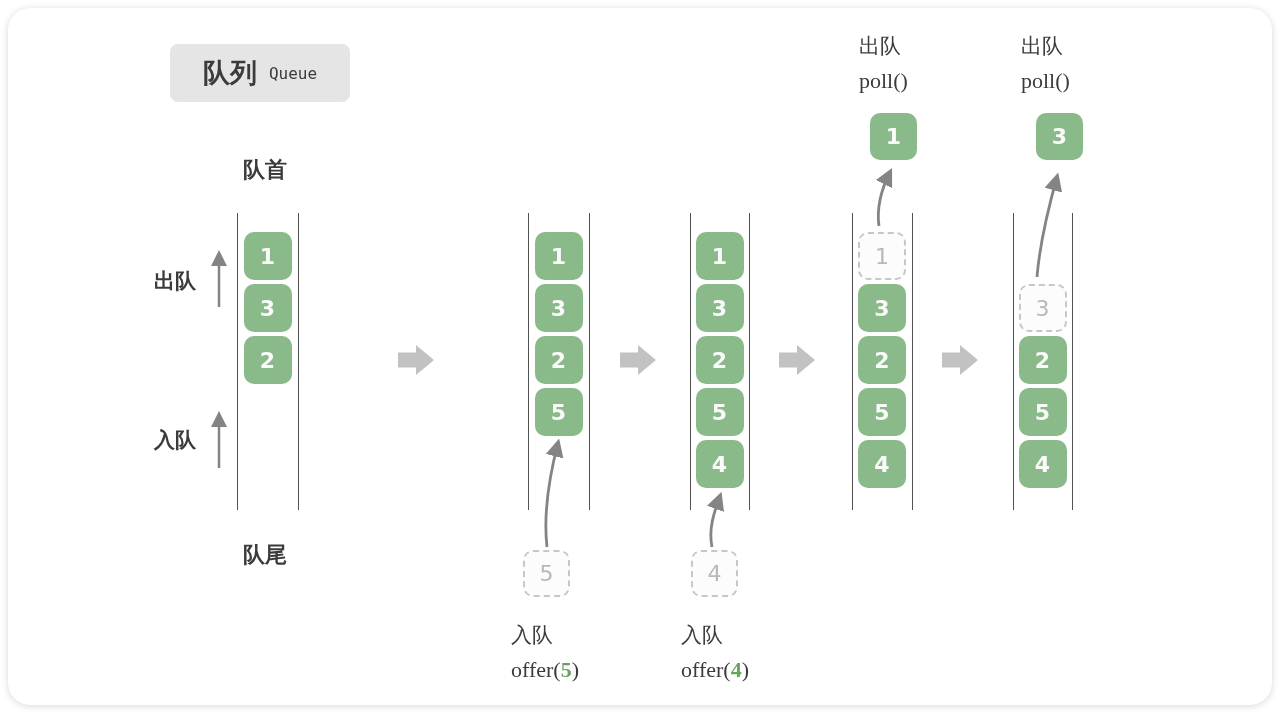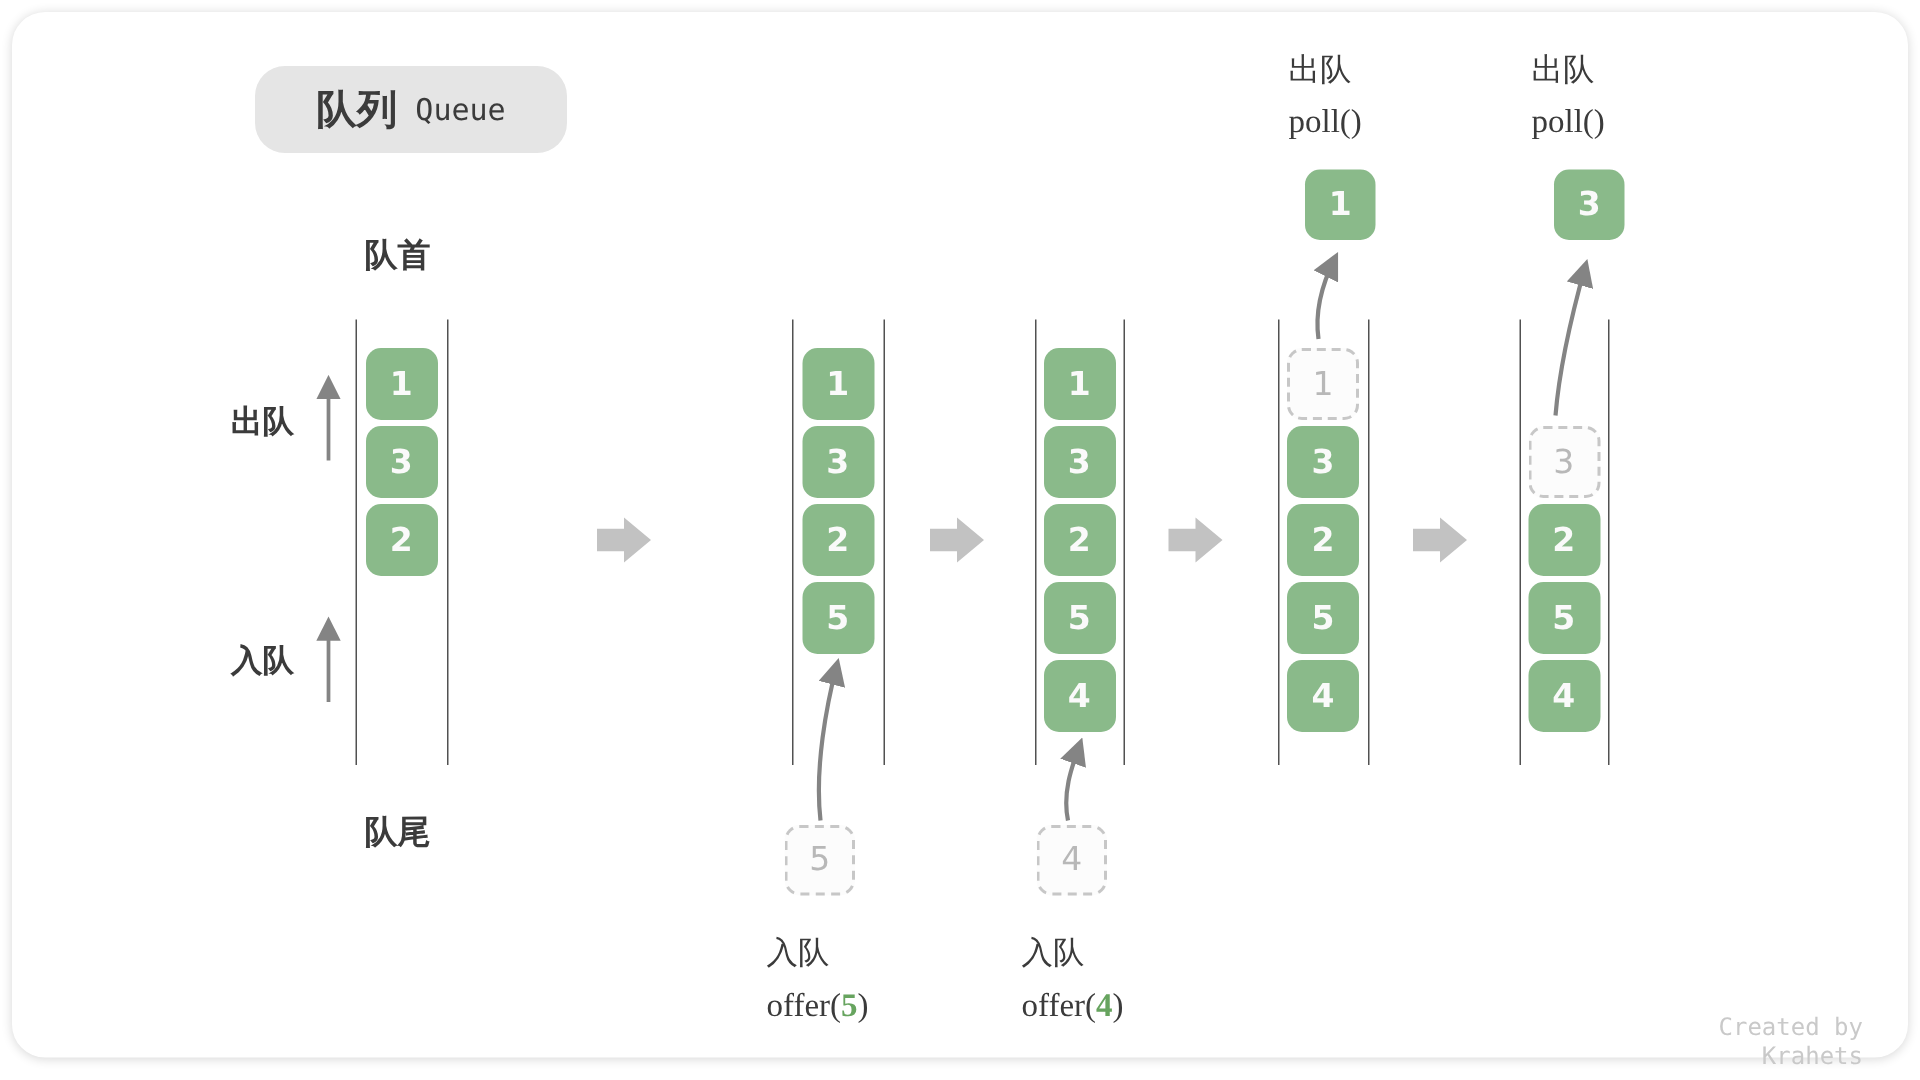--- a/index.html
+++ b/index.html
@@ -9,25 +9,25 @@
     --line-color:#515151; --watermark:#c9c9c9;
   }
   *{margin:0;padding:0;box-sizing:border-box;}
   html,body{width:1280px;height:720px;overflow:hidden;background:#fff;}
   body{font-family:"DejaVu Sans",sans-serif;color:var(--text-dark);}
   .stage{position:absolute;left:0;top:0;width:1280px;height:720px;}
   .card{position:absolute;left:8px;top:8px;width:1264px;height:697px;
         background:#fff;border-radius:22px;box-shadow:0 1px 7px rgba(0,0,0,.16);}
   .overlay{position:absolute;left:0;top:0;pointer-events:none;}
 
-  .title-box{position:absolute;left:170px;top:44px;width:208px;height:58px;
-        background:var(--title-bg);border-radius:20px;display:flex;align-items:center;
+  .title-box{position:absolute;left:170px;top:44px;width:180px;height:58px;
+        background:var(--title-bg);border-radius:8px;display:flex;align-items:center;
         justify-content:center;gap:12px;}
   .title-zh{font-size:27px;font-weight:bold;color:var(--text-dark);}
-  .title-en{font-family:"DejaVu Sans Mono",monospace;font-size:20px;color:var(--text-dark);}
+  .title-en{font-family:"DejaVu Sans Mono",monospace;font-size:16px;color:var(--text-dark);}
 
   .zh-label{position:absolute;font-size:22px;font-weight:bold;color:var(--text-dark);}
   .side-label{position:absolute;font-size:21px;font-weight:bold;color:var(--text-dark);}
 
   .queue-col{position:absolute;top:213px;height:297px;
         border-left:1.5px solid var(--line-color);border-right:1.5px solid var(--line-color);}
   .qbox{position:absolute;width:48px;height:48px;border-radius:10px;
         display:flex;align-items:center;justify-content:center;
         font-size:22px;font-weight:bold;}
   .qbox.solid{background:var(--box-green);color:var(--box-text);}
@@ -134,14 +134,13 @@
 
     <line x1="219" y1="307" x2="219" y2="254" stroke="#848484" stroke-width="2.5" marker-end="url(#ah)"></line>
     <line x1="219" y1="468" x2="219" y2="415" stroke="#848484" stroke-width="2.5" marker-end="url(#ah)"></line>
 
     <path d="M547,547 C543,512 551,470 558,443" fill="none" stroke="#848484" stroke-width="2.8" marker-end="url(#ah)"></path>
     <path d="M712,547 C708,528 715,510 720,496" fill="none" stroke="#848484" stroke-width="2.8" marker-end="url(#ah)"></path>
     <path d="M879,226 C876,205 883,186 890,172" fill="none" stroke="#848484" stroke-width="2.8" marker-end="url(#ah)"></path>
     <path d="M1037,277 C1040,240 1050,202 1057,177" fill="none" stroke="#848484" stroke-width="2.8" marker-end="url(#ah)"></path>
   </svg>
 
-  <div class="watermark">Created by Krahets</div>
 </div>
 
 </body></html>

